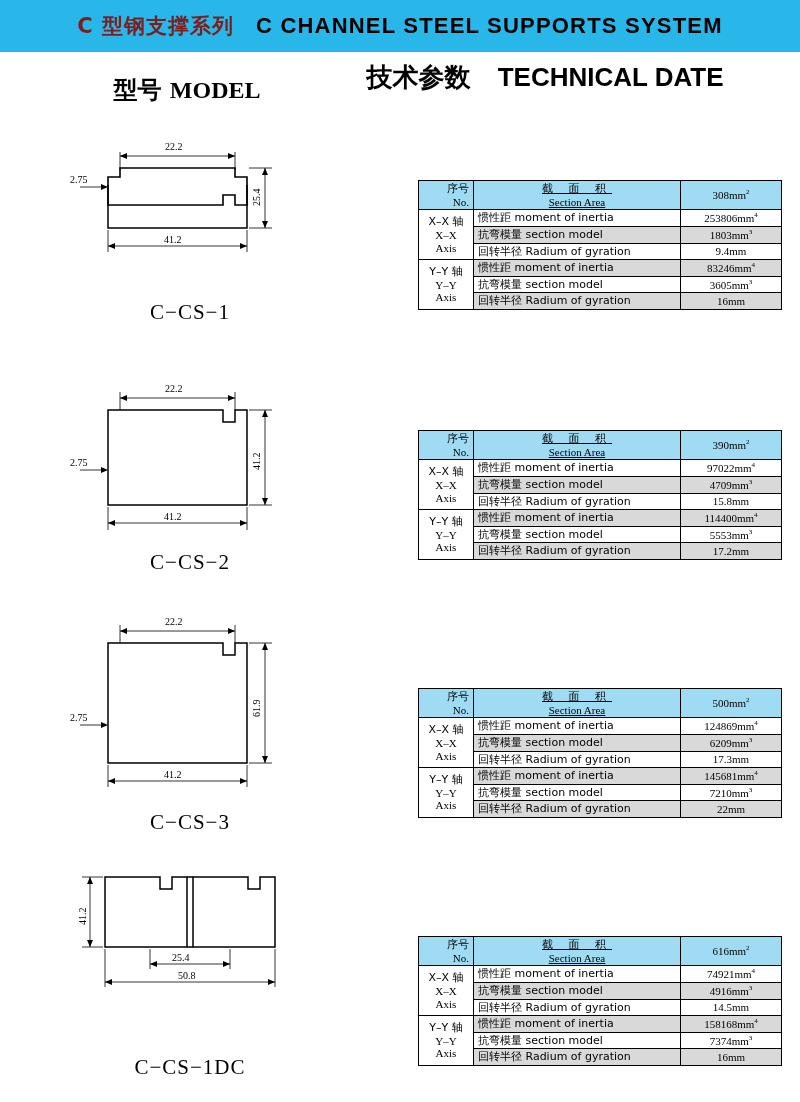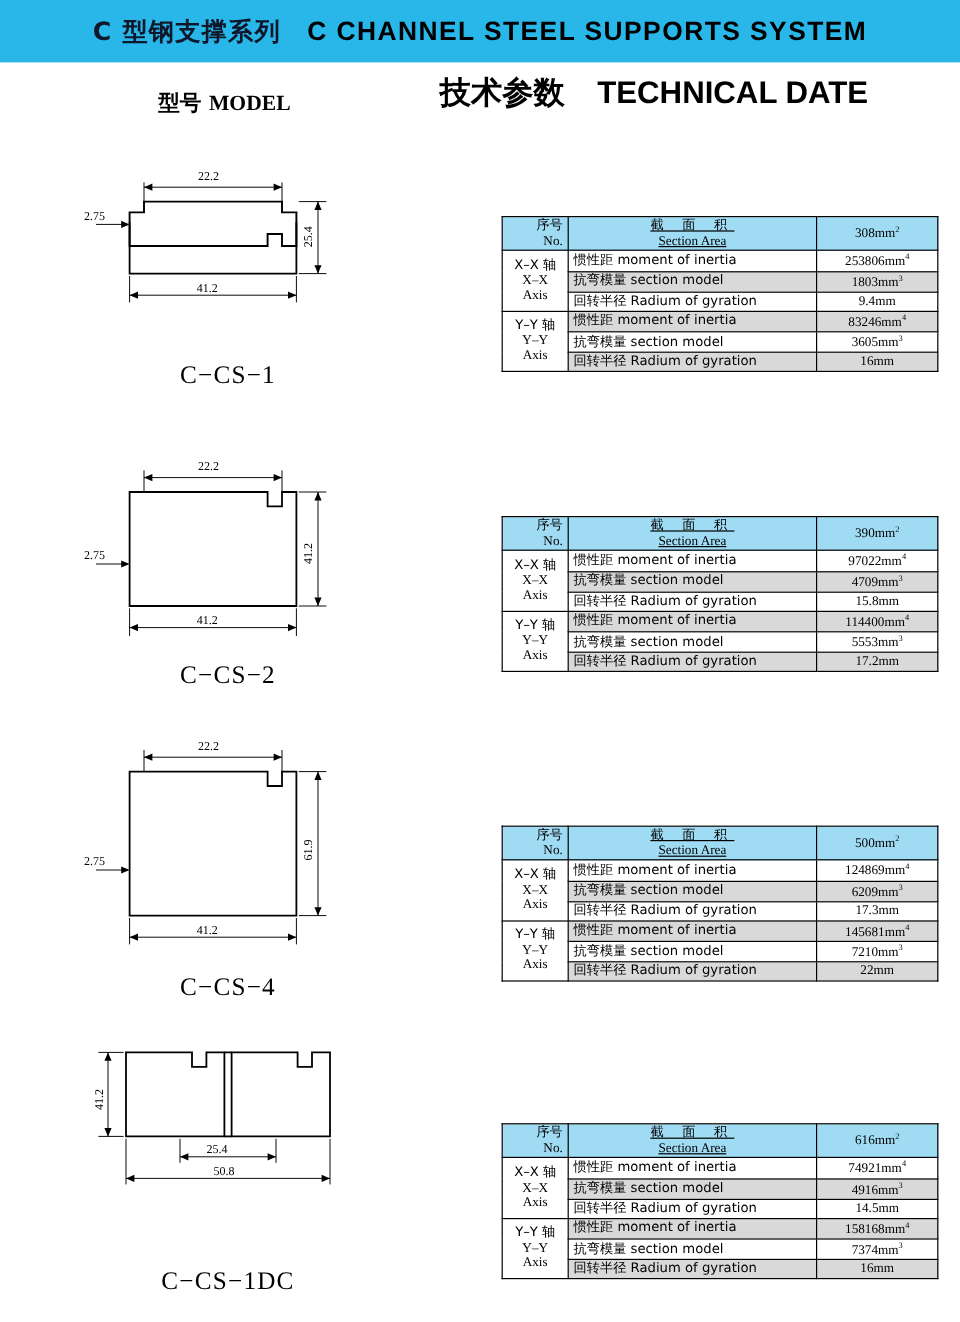--- a/index.html
+++ b/index.html
@@ -12,29 +12,29 @@
     overflow:hidden;
   }
   .header{
     position:absolute;left:0;top:0;width:800px;height:52px;
     background:#29b6e8;
     display:flex;align-items:center;justify-content:center;
   }
   .header-inner{display:flex;align-items:center;gap:22px;}
   .header-cn{
     font-family:"DejaVu Sans", sans-serif;
-    font-size:21px;font-weight:bold;color:#0f172a;letter-spacing:1px;
+    font-size:21px;font-weight:bold;color:#7f1d1d;letter-spacing:1px;
   }
   .header-en{
     font-family:"Liberation Sans", sans-serif;
     font-size:22px;font-weight:bold;color:#000000;letter-spacing:1.2px;
   }
   .title-model{
     position:absolute;left:52px;top:74px;width:270px;
-    font-size:18px;font-weight:bold;text-align:center;
+    font-size:24px;font-weight:bold;text-align:center;
     font-family:"DejaVu Sans", sans-serif;
   }
   .title-model .en{font-family:"Liberation Serif", serif;}
   .title-tech{
     position:absolute;left:330px;top:60px;width:430px;
     font-size:26px;font-weight:bold;text-align:center;
     font-family:"DejaVu Sans", sans-serif;
   }
   .title-tech .en{font-family:"Liberation Sans", sans-serif;font-weight:bold;}
 
@@ -211,21 +211,21 @@
     <g stroke="#000" stroke-width="0.8">
       <line x1="48" y1="150" x2="48" y2="172"></line>
       <line x1="187" y1="150" x2="187" y2="172"></line>
       <line x1="48" y1="166" x2="187" y2="166"></line>
     </g>
     <polygon points="48,166 55,163 55,169" fill="#000"></polygon>
     <polygon points="187,166 180,163 180,169" fill="#000"></polygon>
     <text class="dim-text" x="104" y="163">41.2</text>
   </svg>
 </div>
-<div class="model-label" style="left:60px;top:810px;">C−CS−4</div>
+<div class="model-label" style="left:60px;top:810px;">C−CS−3</div>
 
 <div class="draw-block" style="left:60px;top:865px;">
   <svg width="260" height="185" viewBox="0 0 260 185">
 
     <g fill="none" stroke="#000" stroke-width="1.5">
       <path d="M45,12 L45,82 L127,82 L127,12 L112,12 L112,24 L100,24 L100,12 Z"></path>
       <path d="M133,12 L133,82 L215,82 L215,12 L200,12 L200,24 L188,24 L188,12 Z"></path>
       <line x1="127" y1="12" x2="133" y2="12"></line>
       <line x1="127" y1="82" x2="133" y2="82"></line>
     </g>

